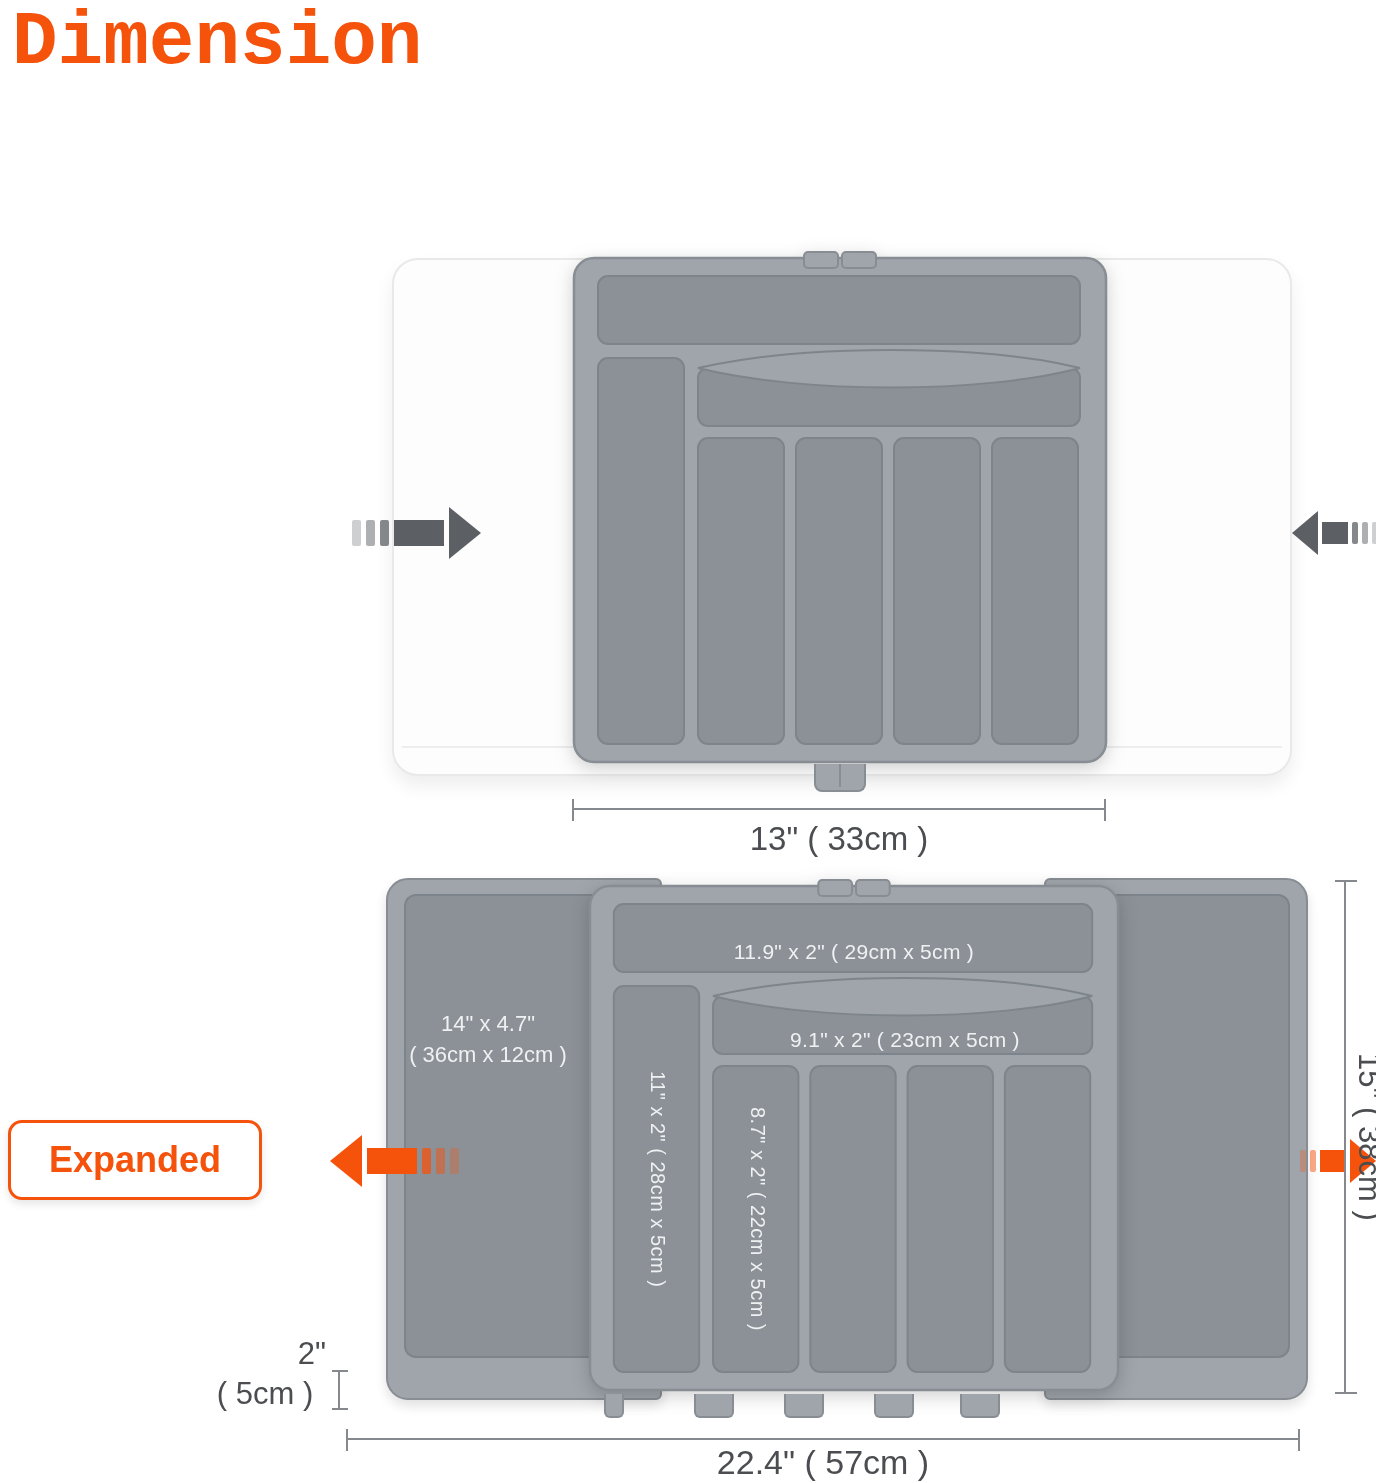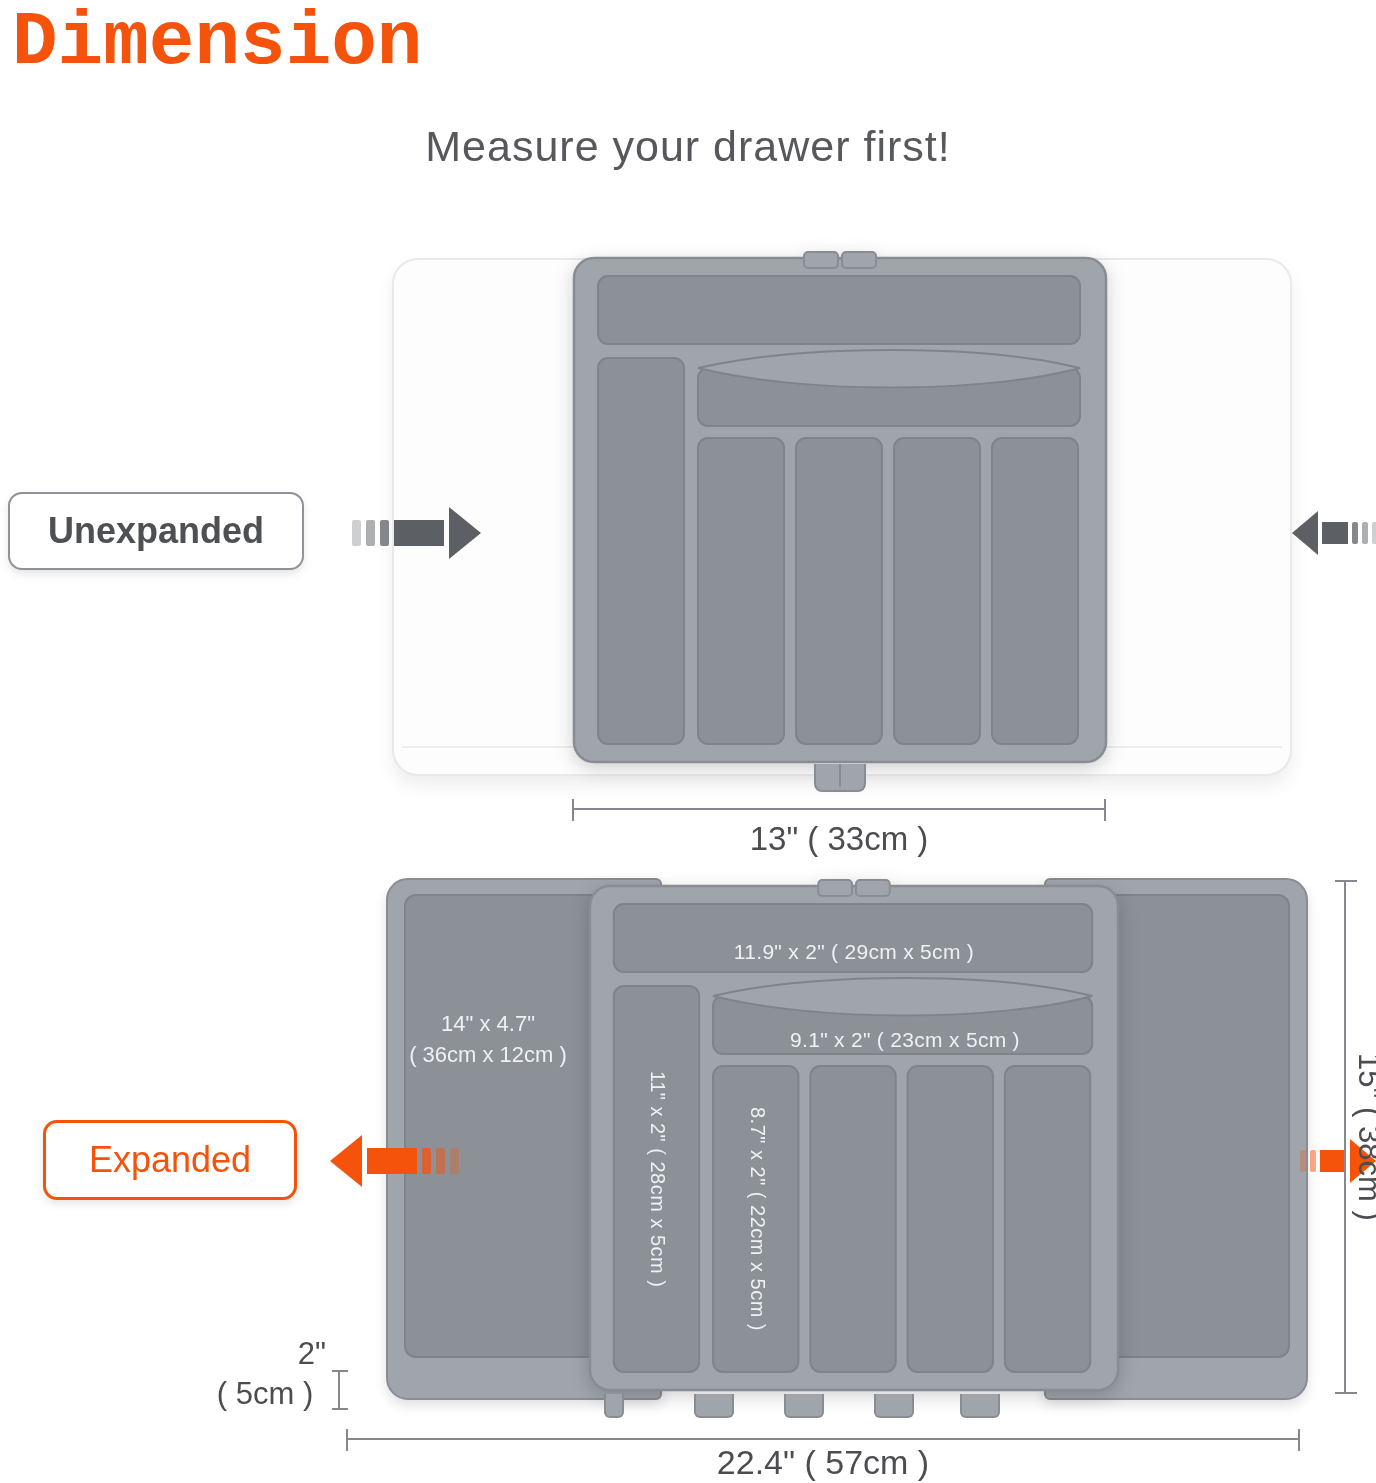--- a/index.html
+++ b/index.html
@@ -26,21 +26,21 @@
   .wing-right{left:1044px;top:878px;width:260px;height:518px;border-radius:6px 22px 22px 6px;}
   .wing-recess{position:absolute;background:#8b9197;border:2px solid #7e848b;}
   .wing-left .wing-recess{left:16px;top:14px;right:-2px;bottom:40px;border-radius:12px 0 0 12px;border-right:none;}
   .wing-right .wing-recess{right:16px;top:14px;left:-2px;bottom:40px;border-radius:0 12px 12px 0;border-left:none;}
   .foot{position:absolute;top:1394px;height:22px;background:#9fa5ab;border:2px solid #878d93;border-top:none;border-radius:0 0 6px 6px;}
   .f1{left:604px;width:16px}.f2{left:694px;width:36px}.f3{left:784px;width:36px}.f4{left:874px;width:36px}.f5{left:960px;width:36px}
 
   
   .pill{position:absolute;background:#fff;border-radius:14px;display:flex;align-items:center;justify-content:center;font-size:36px;box-shadow:0 4px 8px rgba(0,0,0,.10);}
   .pill-gray{left:8px;top:492px;width:292px;height:74px;border:2px solid #8f9296;color:#4e5154;font-weight:700;}
-  .pill-orange{left:8px;top:1120px;width:248px;height:74px;border:3px solid #f5520c;color:#f5520c;font-weight:400;margin-left:35px;}
+  .pill-orange{left:8px;top:1120px;width:248px;height:74px;border:3px solid #f5520c;color:#f5520c;font-weight:700;}
 
   
   .arrow{position:absolute;display:flex;align-items:center;gap:5px;}
   .arrow .stripe{width:9px;height:26px;background:currentColor;border-radius:2px;}
   .arrow .shaft{width:50px;height:26px;background:currentColor;}
   .arrow .head{width:0;height:0;border-top:26px solid transparent;border-bottom:26px solid transparent;}
   .arrow .head.right{border-left:32px solid currentColor;}
   .arrow .head.left{border-right:32px solid currentColor;}
   .o30{opacity:.3}.o50{opacity:.5}.o75{opacity:.75}
   .dark{color:#5c6064}.orange{color:#f5520c}
@@ -84,44 +84,40 @@
   .v1{left:644px;top:1059px;height:240px;width:26px;}
   .v2{left:744px;top:1099px;height:240px;width:26px;}
   .wing-label{position:absolute;left:386px;top:1008px;width:204px;text-align:center;color:#eff1f2;font-size:22px;line-height:31px;}
 </style>
 </head>
 <body>
 
 <div class="canvas">
 
   <div class="title">Dimension</div>
-  <div class="subtitle">Measure your drawer first!</div>
 
   <div class="drawer">
     <div class="drawer-lip"></div>
   </div>
 
   <svg class="tray tray1" viewBox="0 0 536 520" preserveAspectRatio="none">
     <rect x="2" y="8" width="532" height="504" rx="20" fill="#9fa5ab" stroke="#878d93" stroke-width="2.5"></rect>
     <rect x="232" y="2" width="34" height="16" rx="4" fill="#9fa5ab" stroke="#878d93" stroke-width="2"></rect>
     <rect x="270" y="2" width="34" height="16" rx="4" fill="#9fa5ab" stroke="#878d93" stroke-width="2"></rect>
     <rect x="26" y="26" width="482" height="68" rx="10" fill="#8b9197" stroke="#7e848b" stroke-width="2"></rect>
     <rect x="26" y="108" width="86" height="386" rx="10" fill="#8b9197" stroke="#7e848b" stroke-width="2"></rect>
     <rect x="126" y="118" width="382" height="58" rx="10" fill="#8b9197" stroke="#7e848b" stroke-width="2"></rect>
     <path d="M126 118 C 230 94 410 94 508 118 C 410 144 230 144 126 118 Z" fill="#9fa5ab" stroke="#7e848b" stroke-width="2"></path>
     <rect x="126" y="188" width="86" height="306" rx="10" fill="#8b9197" stroke="#7e848b" stroke-width="2"></rect>
     <rect x="224" y="188" width="86" height="306" rx="10" fill="#8b9197" stroke="#7e848b" stroke-width="2"></rect>
     <rect x="322" y="188" width="86" height="306" rx="10" fill="#8b9197" stroke="#7e848b" stroke-width="2"></rect>
     <rect x="420" y="188" width="86" height="306" rx="10" fill="#8b9197" stroke="#7e848b" stroke-width="2"></rect>
   </svg>
   <div class="tab1"></div>
 
-  <div class="pill pill-gray">
-    <span>Unexpanded</span>
-  </div>
 
   <div class="arrow dark a-top-left">
     <span class="stripe o30"></span>
     <span class="stripe o50"></span>
     <span class="stripe o75"></span>
     <span class="shaft"></span>
     <span class="head right"></span>
   </div>
   <div class="arrow dark compact a-top-right">
     <span class="head left"></span>

